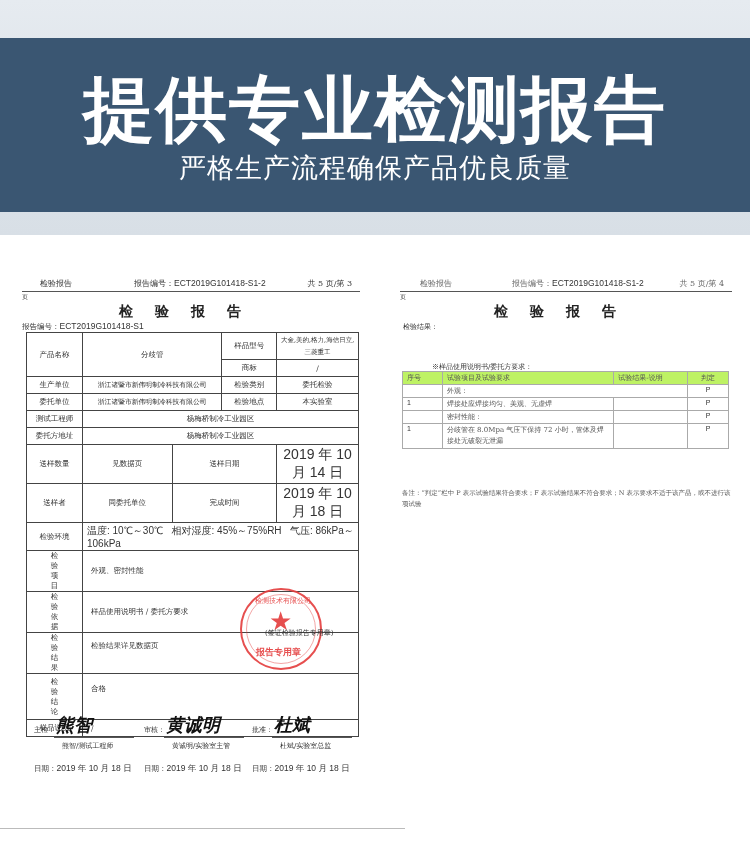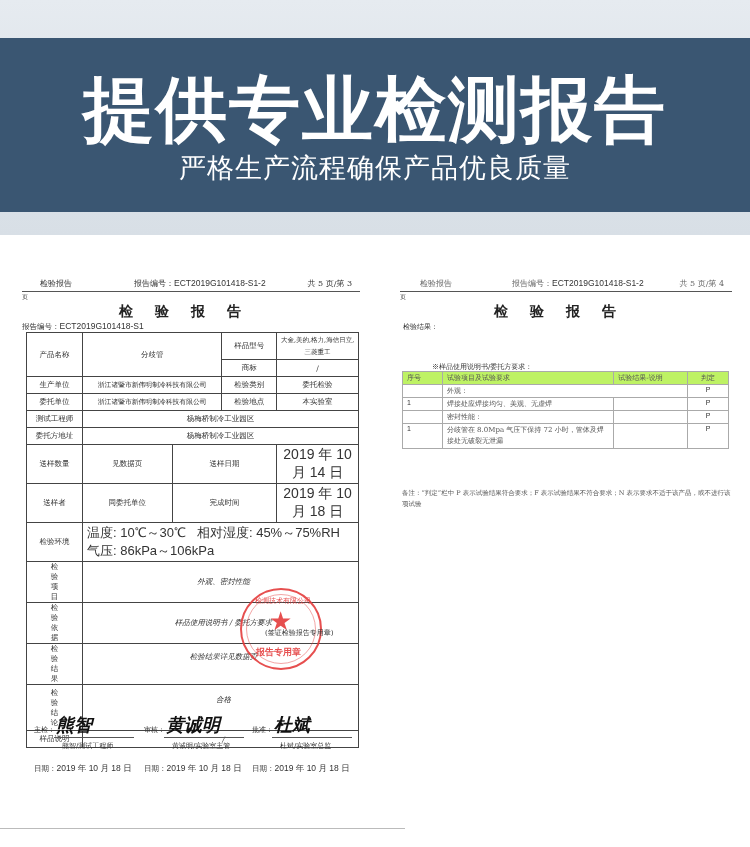--- a/index.html
+++ b/index.html
@@ -40,21 +40,21 @@
 
   .doc-title { position: absolute; top: 33px; width: 100%; text-align: center;
     font-size: 14px; letter-spacing: 22px; font-weight: bold; color: #222; }
 
   .report-no { position: absolute; left: 0; top: 51px; font-size: 7.5px; }
   .report-no .code { font-family: "Liberation Sans", sans-serif; font-size: 8.5px; }
 
   table.info { position: absolute; left: 4px; top: 62px; width: 333px; border-collapse: collapse; font-size: 7.5px; }
   table.info td { border: 1px solid #444; text-align: center; vertical-align: middle; padding: 1px 2px; height: 17px; }
   table.info td.label { width: 56px; }
-  table.info td.left { text-align: center; padding-left: 8px; font-style: italic; }
+  table.info td.left { text-align: left; padding-left: 8px; }
   table.info .vert { line-height: 10px; }
   table.info .code { font-family: "Liberation Sans", sans-serif; font-size: 14px; }
 
   .stamp {
     position: absolute; left: 218px; top: 318px; width: 82px; height: 82px; border-radius: 50%;
     border: 2.5px solid #e43c3c; color: #e43c3c; opacity: 0.9;
   }
   .stamp .ring { position: absolute; left: 4px; top: 4px; right: 4px; bottom: 4px; border-radius: 50%; border: 1px solid rgba(228,60,60,0.5); }
   .stamp .star { position: absolute; left: 27px; top: 18px; font-size: 26px; line-height: 1; font-family: "DejaVu Sans", sans-serif; }
   .stamp .arc { position: absolute; left: 8px; top: 6px; font-size: 7px; width: 66px; text-align: center; }
@@ -151,21 +151,21 @@
       <td class="code">2019 年 10 月 14 日</td>
     </tr>
     <tr>
       <td class="label">送样者</td>
       <td>同委托单位</td>
       <td colspan="2">完成时间</td>
       <td class="code">2019 年 10 月 18 日</td>
     </tr>
     <tr>
       <td class="label">检验环境</td>
-      <td colspan="4" class="code" style="font-size:13px;text-align:left;padding-left:4px;word-spacing:0">
+      <td colspan="4" class="code" style="font-size:10px;text-align:left;padding-left:4px;word-spacing:0">
         <span>温度: 10℃～30℃</span>&nbsp;&nbsp;
         <span>相对湿度: 45%～75%RH</span>&nbsp;&nbsp;
         <span>气压: 86kPa～106kPa</span>
       </td>
     </tr>
     <tr>
       <td class="label vert" style="height:40px;padding:0 20px;">检验项目</td>
       <td colspan="4" class="left">外观、密封性能</td>
     </tr>
     <tr>

